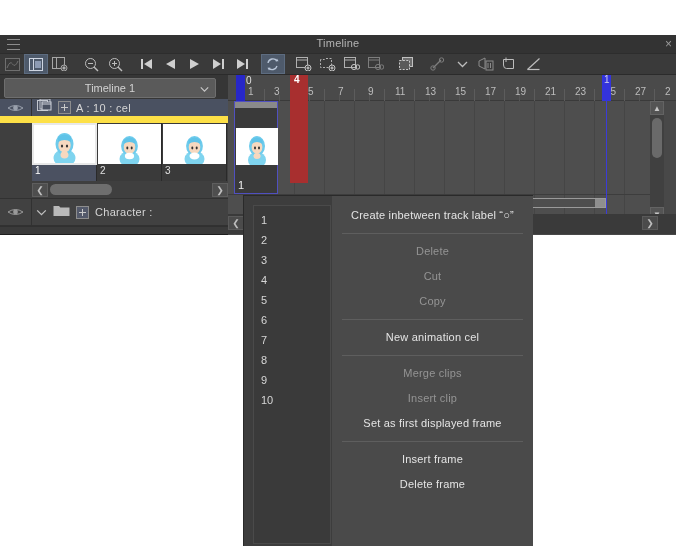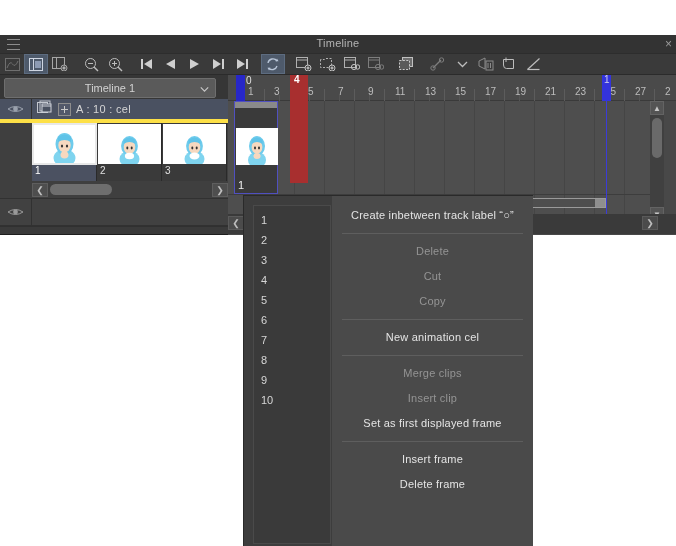--- a/index.html
+++ b/index.html
@@ -68,21 +68,21 @@
     position: absolute; right: 6px; top: 5px; width: 9px; height: 9px;
   }
 
   
   .track-panel {
     position: absolute; left: 0; top: 64px; width: 228px; height: 135px;
     background: #3f3f3f; overflow: hidden;
   }
   .track-row-head {
     position: absolute; left: 0; top: 0; width: 228px; height: 24px;
-    background: #4a5161; border-bottom: 4px solid #fde047;
+    background: #4a5161; border-bottom: 7px solid #fde047;
     display: flex; align-items: center;
   }
   .eye-col {
     width: 32px; height: 100%;
     display: flex; align-items: center; justify-content: center;
     border-right: 1px solid #313131;
   }
   .track-head-body { flex: 1; display: flex; align-items: center; gap: 5px; padding-left: 5px; }
   .track-label { font-size: 11px; color: #d5d5d5; letter-spacing: .3px; }
   .plusbox {
@@ -547,20 +547,34 @@
         </div>
         <div class="sc-arrow">❯</div>
       </div>
 
       <div class="track-row-folder">
         <div class="eye-col">
           <svg width="17" height="10" viewBox="0 0 17 10">
               <path d="M1 5 Q8.5 0 16 5 Q8.5 10 1 5 Z" fill="none" stroke="#9a9a9a"></path>
               <circle cx="8.5" cy="5" r="2.4" fill="#9a9a9a"></circle>
             </svg>
+        </div>
+        <div class="folder-body">
+          <span>
+            <svg width="11" height="9" viewBox="0 0 11 9">
+                <path d="M1.2 2.4 L5.5 6.6 L9.8 2.4" fill="none" stroke="#c0c0c0" stroke-width="1.3"></path>
+              </svg>
+          </span>
+          <span>
+            <svg width="17" height="13" viewBox="0 0 17 13">
+                <path d="M0.5 2 L6 2 L7.4 3.6 L16.5 3.6 L16.5 12 L0.5 12 Z" fill="#b9b9b9"></path>
+              </svg>
+          </span>
+          <span class="plusbox"></span>
+          <span class="track-label">Character :</span>
         </div>
       </div>
 
       <div class="track-bottom-strip"></div>
     </div>
 
     <div class="tl-right">
 
       <div class="ruler">
         <div class="blue-marker-left"></div>

